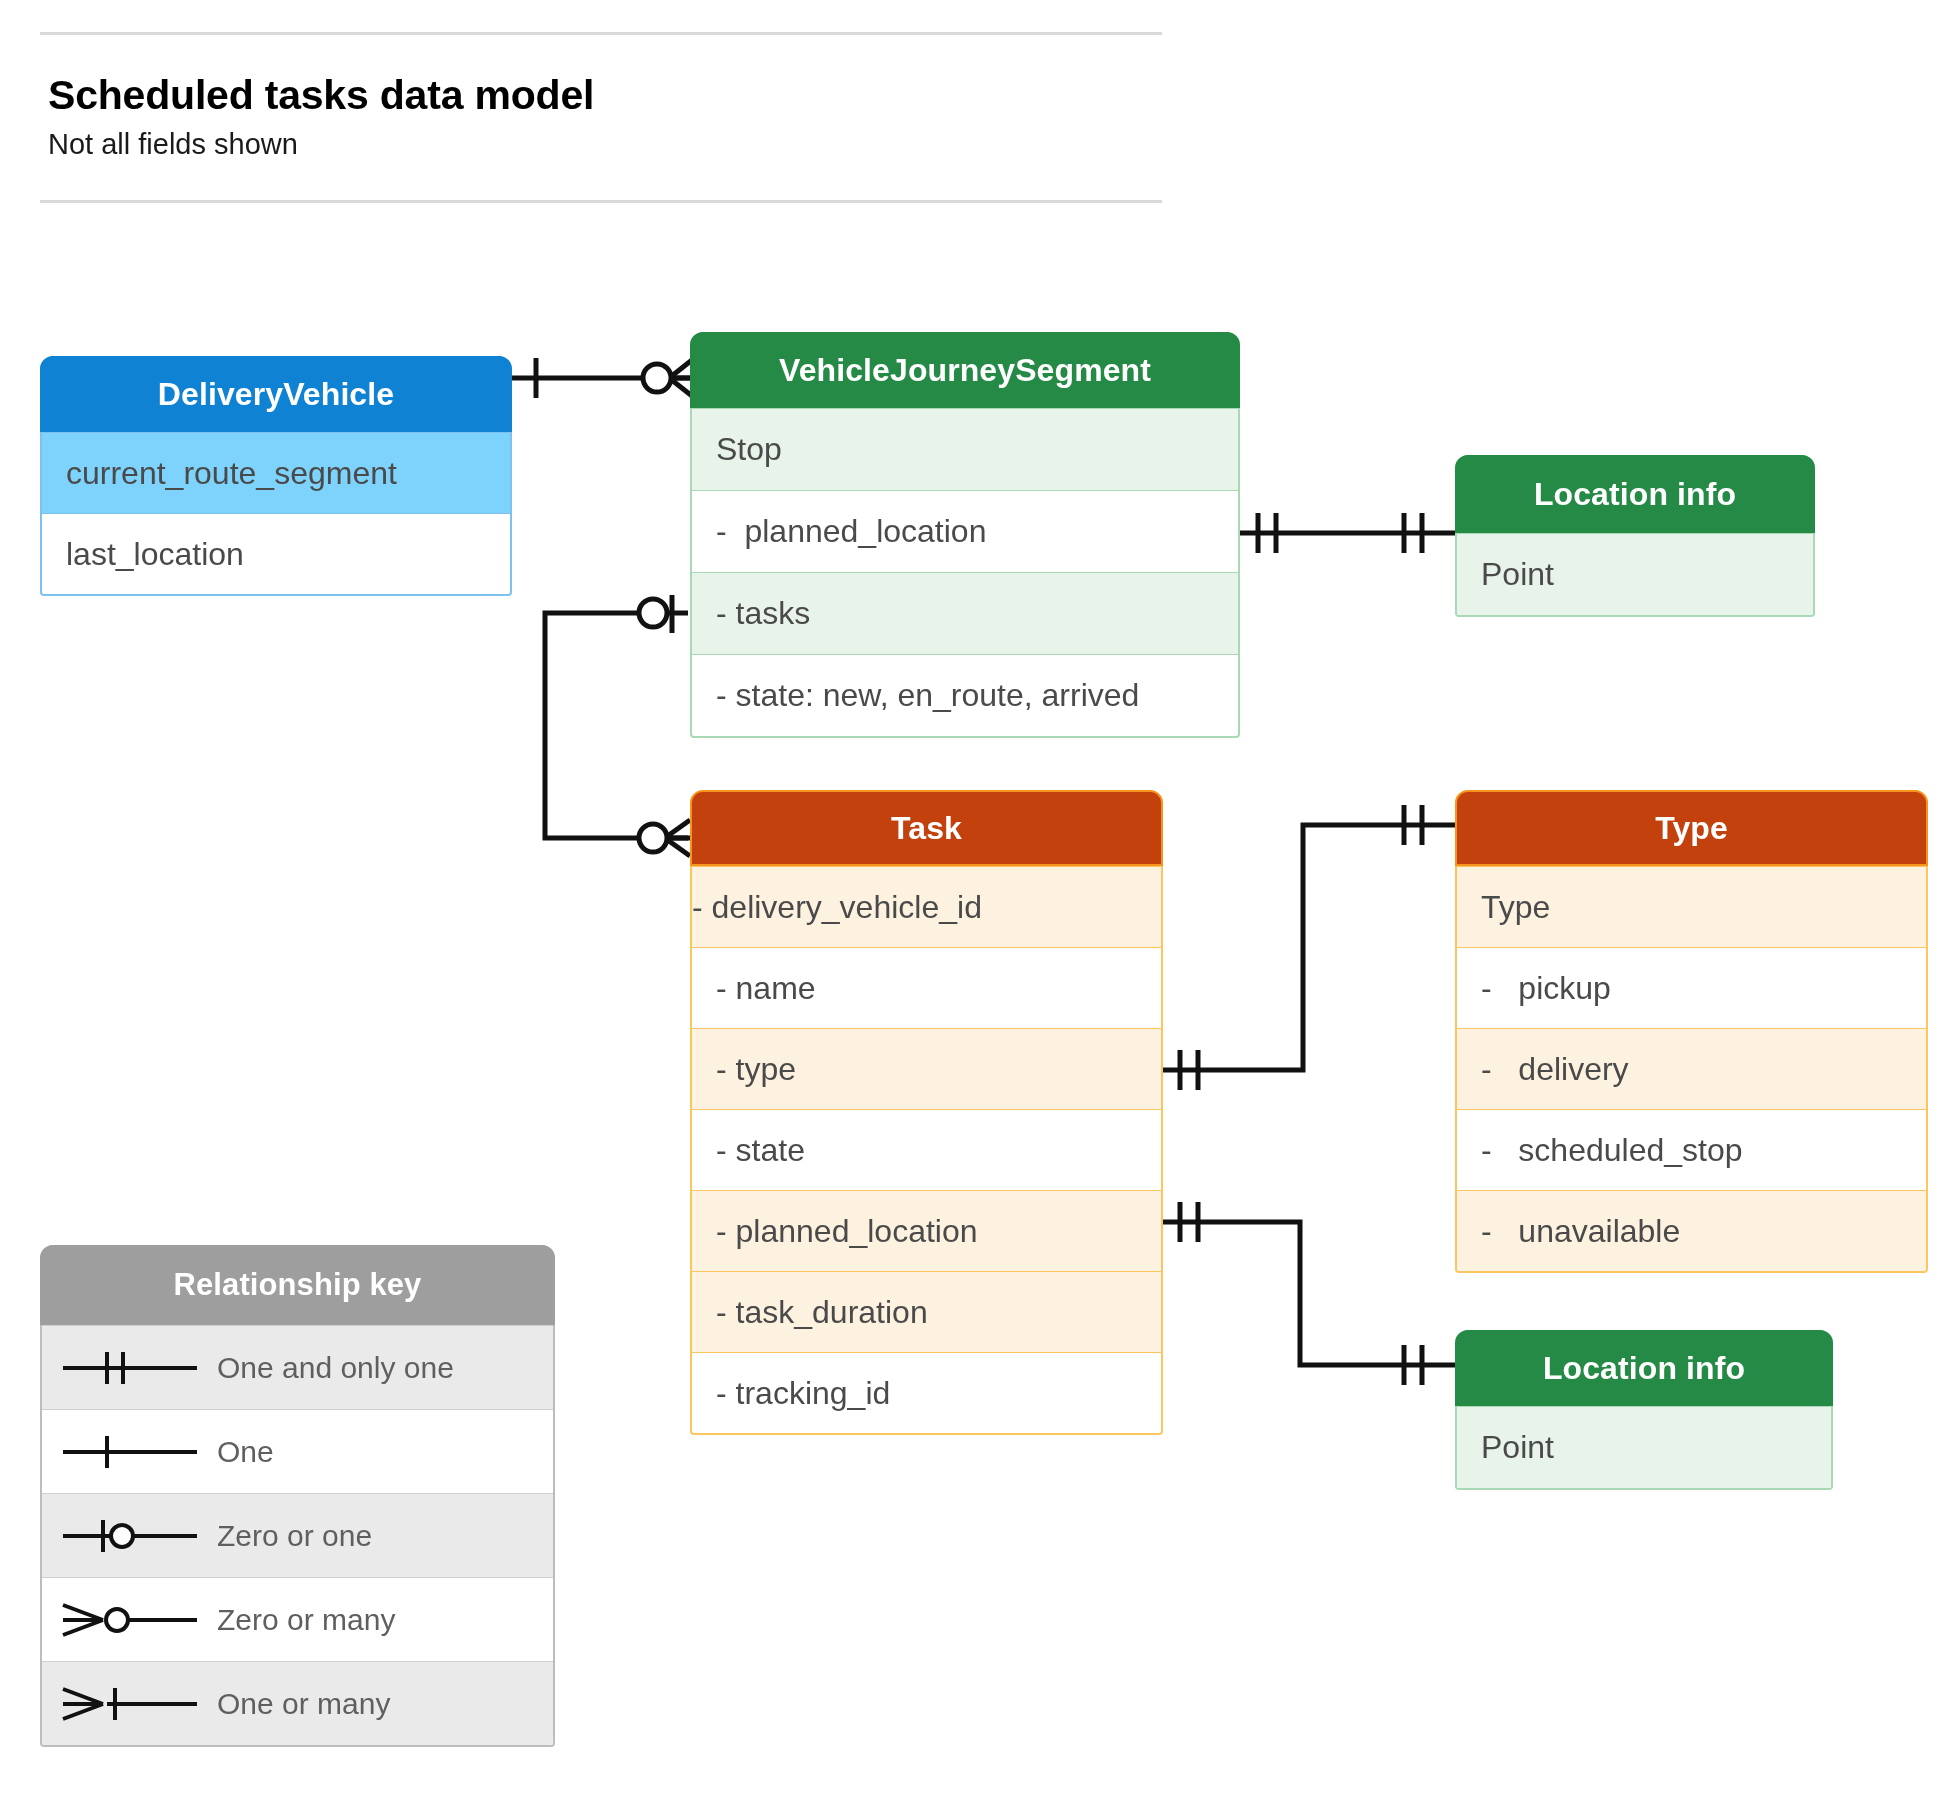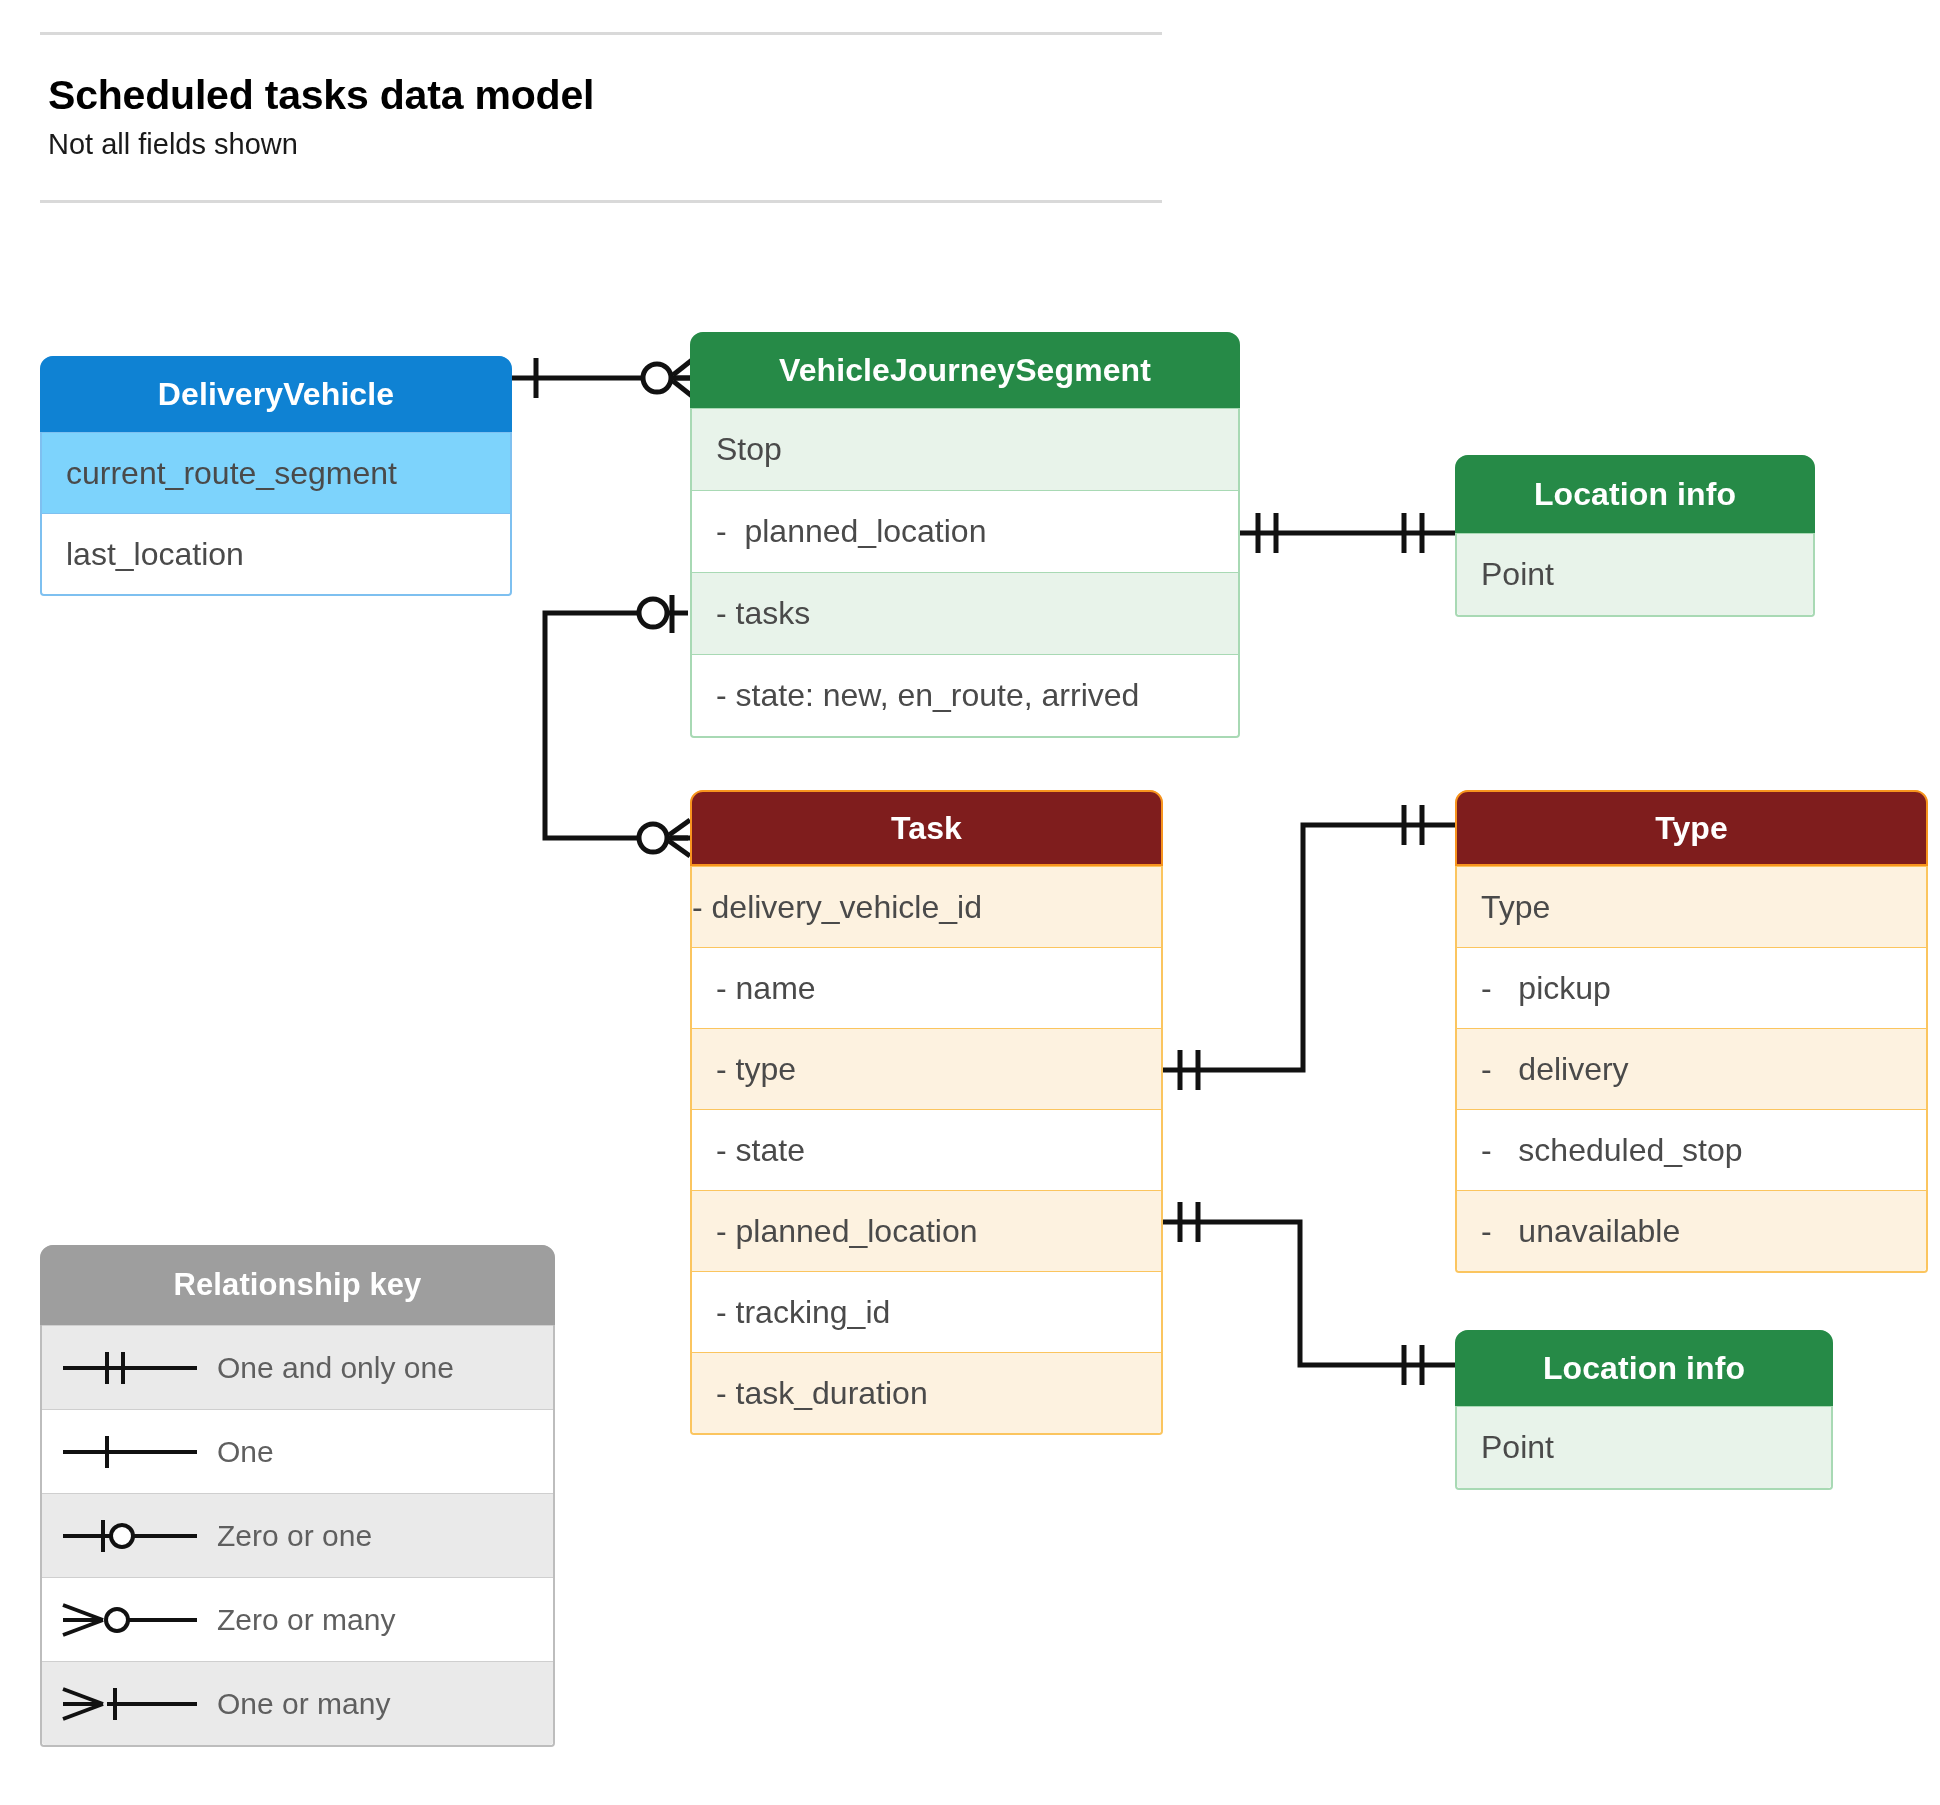--- a/index.html
+++ b/index.html
@@ -48,21 +48,21 @@
 
   
   .e-green{border:2px solid #a8d9b4;}
   .e-green .ehead{background:#268a47;border:2px solid #268a47;margin:-2px -2px 0 -2px;}
   .e-green .erow{border-top:1px solid #a8d9b4;}
   .e-green .erow.alt{background:#e8f3ea;}
   .e-green .erow.plain{background:#ffffff;}
 
   
   .e-orange{border:2px solid #fbc55f;}
-  .e-orange .ehead{background:#7f1d1d;border:2px solid #f7941e;margin:-2px -2px 0 -2px;}
+  .e-orange .ehead{background:#c2410c;border:2px solid #f7941e;margin:-2px -2px 0 -2px;}
   .e-orange .erow{border-top:1px solid #fbc55f;}
   .e-orange .erow.alt{background:#fdf2e0;}
   .e-orange .erow.plain{background:#ffffff;}
 
   
   .e-grey{border:2px solid #bdbdbd;}
   .e-grey .ehead{background:#9e9e9e;border:2px solid #9e9e9e;margin:-2px -2px 0 -2px;}
   .e-grey .erow{border-top:1px solid #cfcfcf;}
   .e-grey .erow.alt{background:#eaeaea;}
   .e-grey .erow.plain{background:#ffffff;}
@@ -176,25 +176,25 @@
     </div>
     <div class="erow alt" style="height:81px;padding-left:24px;font-size:32px;">
       <span>- type</span>
     </div>
     <div class="erow plain" style="height:81px;padding-left:24px;font-size:32px;">
       <span>- state</span>
     </div>
     <div class="erow alt" style="height:81px;padding-left:24px;font-size:32px;">
       <span>- planned_location</span>
     </div>
+    <div class="erow alt" style="height:81px;padding-left:24px;font-size:32px;">
+      <span>- task_duration</span>
+    </div>
     <div class="erow plain" style="height:81px;padding-left:24px;font-size:32px;">
       <span>- tracking_id</span>
-    </div>
-    <div class="erow alt" style="height:81px;padding-left:24px;font-size:32px;">
-      <span>- task_duration</span>
     </div>
   </div>
 
   <div class="entity e-orange" style="left:1455px;top:790px;width:473px;">
     <div class="ehead" style="height:76px;font-size:32px;">
       <span>Type</span>
     </div>
     <div class="erow alt" style="height:81px;padding-left:24px;font-size:32px;">
       <span>Type</span>
     </div>

